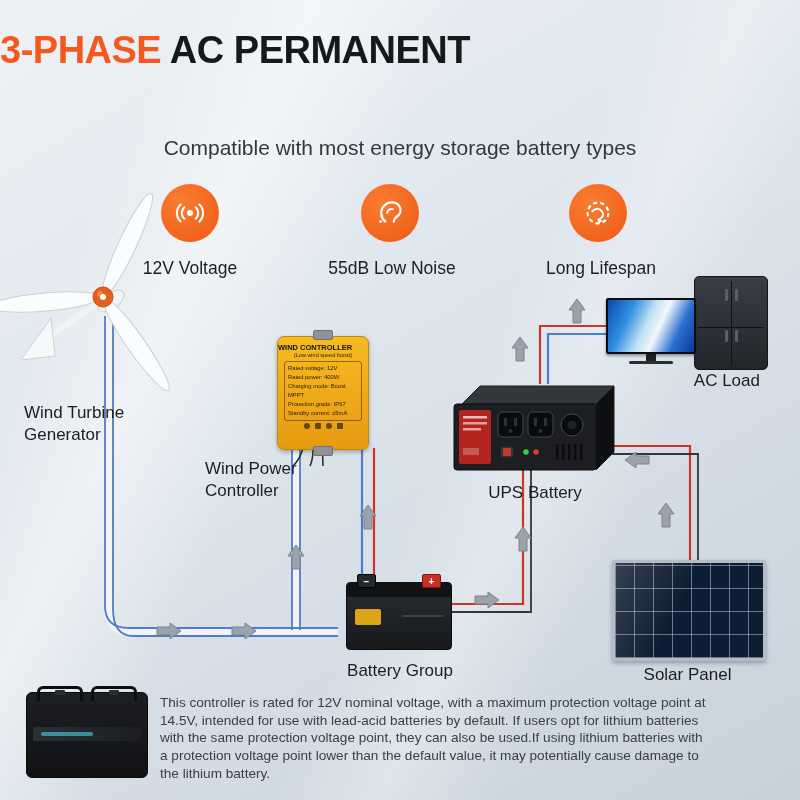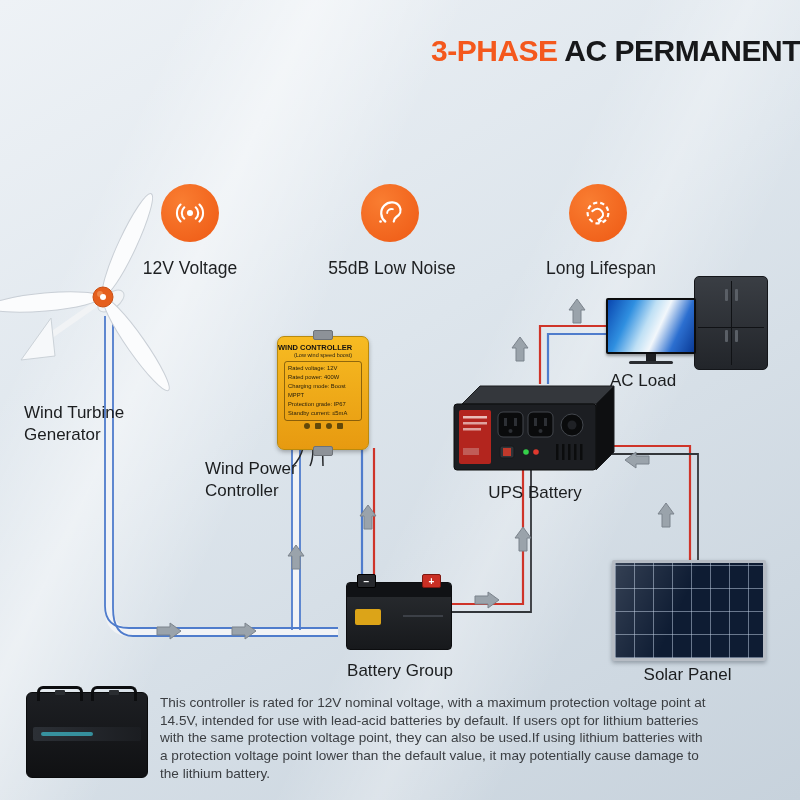--- a/index.html
+++ b/index.html
@@ -4,41 +4,41 @@
 <style>
   html,body{margin:0;padding:0;}
   .page{position:relative;width:800px;height:800px;overflow:hidden;
     background:linear-gradient(150deg,#eef2f6 0%,#dde5ec 45%,#c7d2dc 100%);
     font-family:"Liberation Sans",sans-serif;}
   .sheen{position:absolute;inset:0;z-index:0;pointer-events:none;background:
     linear-gradient(115deg, rgba(255,255,255,0) 16%, rgba(255,255,255,.5) 27%, rgba(255,255,255,0) 40%),
     linear-gradient(115deg, rgba(255,255,255,0) 55%, rgba(255,255,255,.3) 64%, rgba(255,255,255,0) 74%);}
 
   
-  .title{position:absolute;top:24px;left:0;right:0;text-align:right;z-index:5;
-    font-weight:700;font-size:30px;line-height:53px;letter-spacing:-.5px;color:#17181a;}
+  .title{position:absolute;top:24px;left:0;right:0;text-align:left;z-index:5;
+    font-weight:700;font-size:38px;line-height:53px;letter-spacing:-.5px;color:#17181a;}
   .accent{color:var(--accent,#f4581d);}
   .subtitle{position:absolute;top:136px;left:0;right:0;text-align:center;z-index:5;
     font-size:21px;color:#33383d;}
 
   
   .f-circle{position:absolute;width:58px;height:58px;border-radius:50%;z-index:5;
     background:radial-gradient(circle at 35% 30%,#f97d31,#ee5914);
     display:flex;align-items:center;justify-content:center;}
   .fc1{left:161px;top:184px;} .fc2{left:361px;top:184px;} .fc3{left:569px;top:184px;}
   .f-label{position:absolute;top:258px;width:170px;text-align:center;z-index:5;
     font-size:17.5px;color:#1d1f21;}
   .fl1{left:105px;} .fl2{left:307px;} .fl3{left:516px;}
 
   
   .dlabel{position:absolute;font-size:17px;color:#1b1d1f;line-height:1.3;z-index:6;}
   .lbl-turbine{left:24px;top:402px;width:130px;}
   .lbl-controller{left:205px;top:458px;width:110px;}
   .lbl-inverter{left:455px;top:482px;width:160px;text-align:center;}
-  .lbl-acload{left:610px;top:370px;width:150px;text-align:left;}
+  .lbl-acload{left:610px;top:370px;width:150px;text-align:right;}
   .lbl-batterygroup{left:330px;top:660px;width:140px;text-align:center;}
   .lbl-solar{left:615px;top:664px;width:145px;text-align:center;}
 
   
   .wires{position:absolute;left:0;top:0;z-index:1;pointer-events:none;}
   .cable-white{fill:none;stroke:#f1f3f6;stroke-width:9;}
   .wire-blue{fill:none;stroke:var(--wire-blue,#4f7ccc);stroke-width:2.2;}
   .wire-blue.thin{stroke-width:1.8;}
   .wire-red{fill:none;stroke:var(--wire-red,#cf3429);stroke-width:2.2;}
   .wire-dark{fill:none;stroke:#33363a;stroke-width:1.8;}
@@ -119,20 +119,21 @@
 </style>
 </head>
 <body>
 
 <div class="page">
   <div class="sheen"></div>
 
   <div class="title">
     <div><span class="accent">3-PHASE</span><span> AC PERMANENT</span></div>
   </div>
+  <div class="subtitle">Compatible with most energy storage battery types</div>
 
   <div class="f-circle fc1">
     <svg width="34" height="34" viewBox="0 0 36 36">
       <circle cx="18" cy="18" r="3.2" fill="#fff"></circle>
       <path d="M12,12 a8,8 0 0 0 0,12" stroke="#fff" fill="none" stroke-width="2.2" stroke-linecap="round"></path>
       <path d="M8,9 a12.5,12.5 0 0 0 0,18" stroke="#fff" fill="none" stroke-width="2.2" stroke-linecap="round"></path>
       <path d="M24,12 a8,8 0 0 1 0,12" stroke="#fff" fill="none" stroke-width="2.2" stroke-linecap="round"></path>
       <path d="M28,9 a12.5,12.5 0 0 1 0,18" stroke="#fff" fill="none" stroke-width="2.2" stroke-linecap="round"></path>
     </svg>
   </div>

